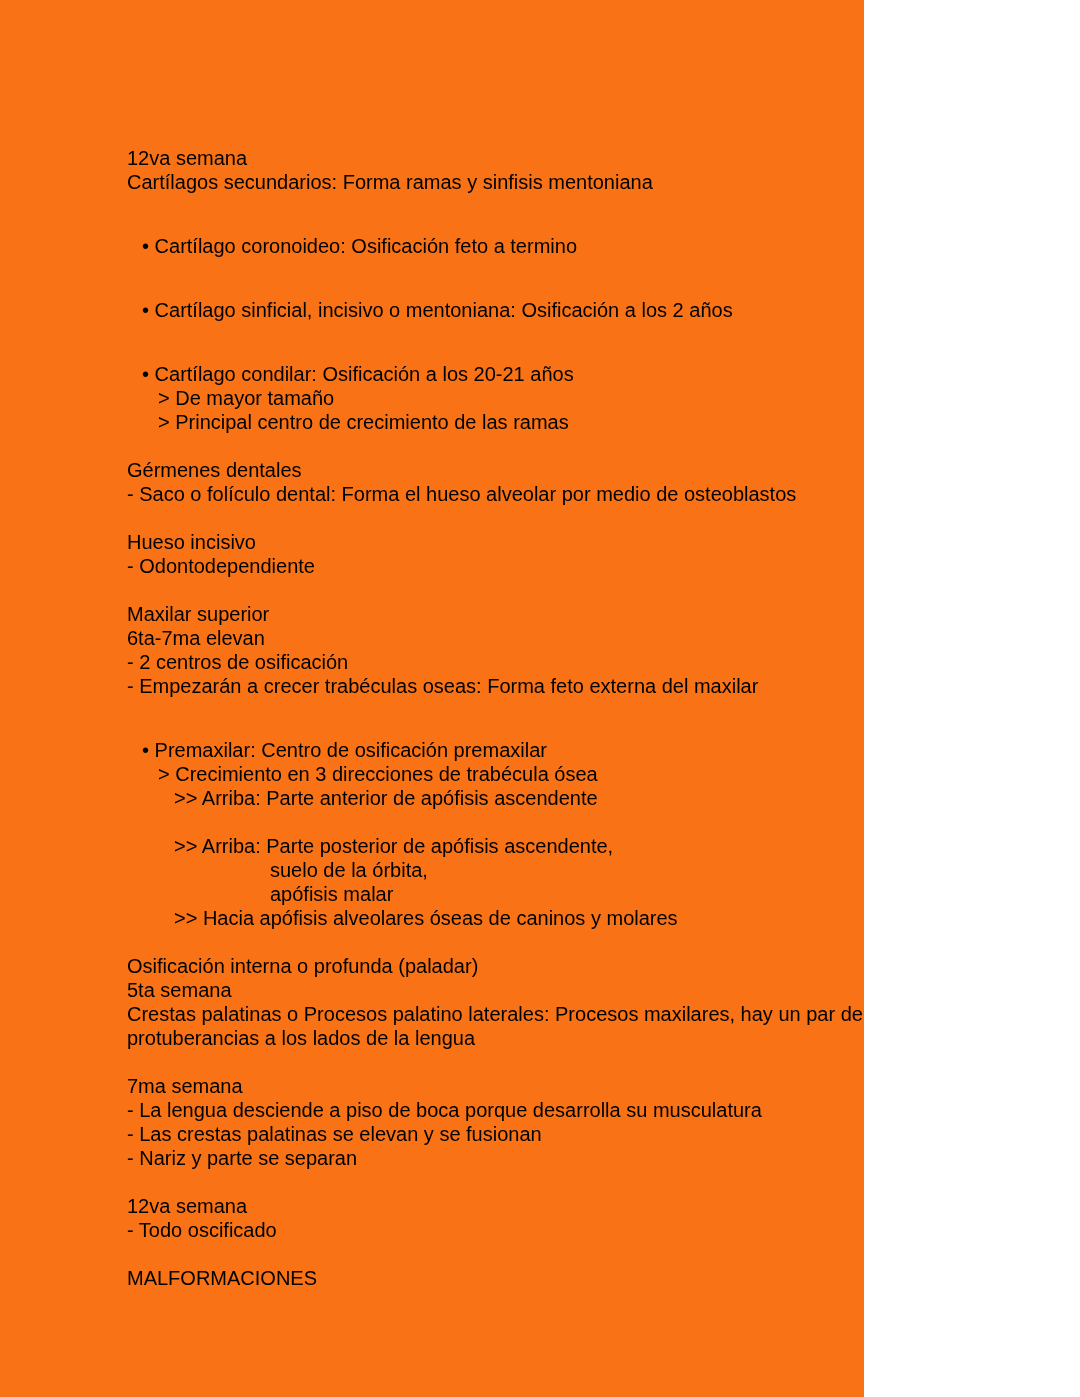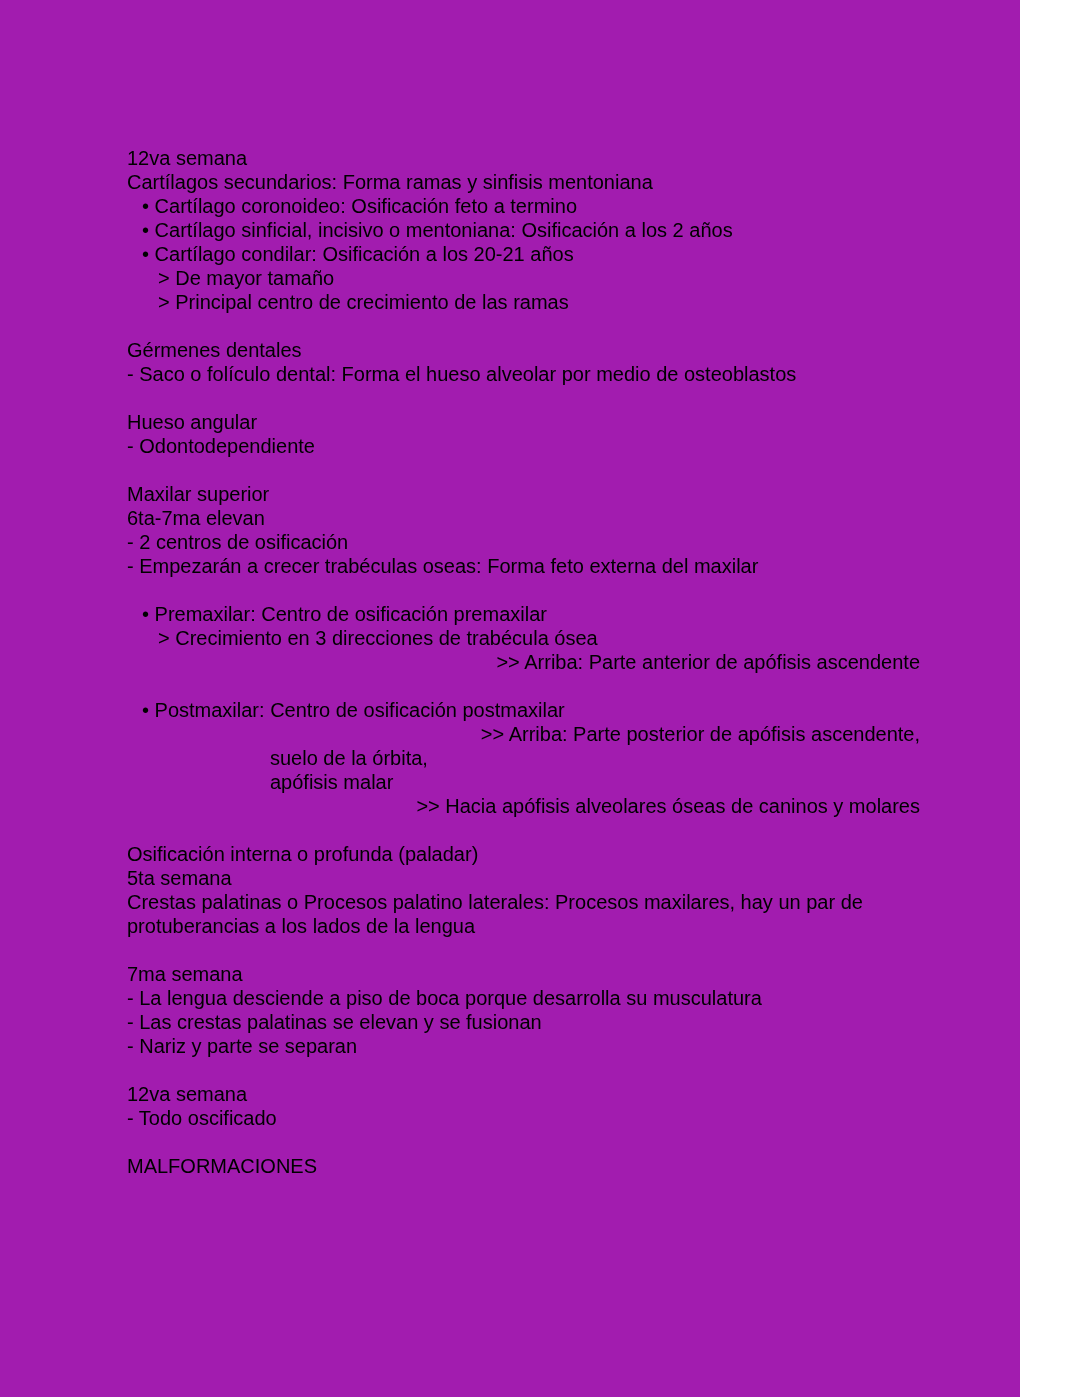--- a/index.html
+++ b/index.html
@@ -3,40 +3,40 @@
 <meta charset="utf-8">
 <style>
   html, body {
     margin: 0;
     padding: 0;
     background: #ffffff;
   }
   .page {
     position: relative;
     box-sizing: border-box;
-    width: 1020px;
+    width: 864px;
     height: 1397px;
-    background: #a21caf;
+    background: #f97316;
     color: #000000;
     font-family: "Liberation Sans", "DejaVu Sans", sans-serif;
     font-size: 20px;
     line-height: 24px;
     padding: 146px 100px 0 127px;
     overflow: hidden;
   }
   .sec { margin-top: 24px; }
   .sec:first-child { margin-top: 0; }
   .line {
     white-space: pre;
     min-height: 24px;
   }
   .i0 { padding-left: 0; }
-  .i1 { padding-left: 15px; }
+  .i1 { padding-left: 15px; margin-top: 40px; }
   .i2 { padding-left: 31px; }
-  .i3 { padding-left: 47px; text-align: right; }
+  .i3 { padding-left: 47px; }
   .i4 { padding-left: 143px; }
 </style>
 </head>
 <body>
 
 <div class="page">
 
   <div class="sec">
     <div class="line i0">12va semana</div>
     <div class="line i0">Cartílagos secundarios: Forma ramas y sinfisis mentoniana</div>
@@ -46,39 +46,38 @@
     <div class="line i2">&gt; De mayor tamaño</div>
     <div class="line i2">&gt; Principal centro de crecimiento de las ramas</div>
   </div>
 
   <div class="sec">
     <div class="line i0">Gérmenes dentales</div>
     <div class="line i0">- Saco o folículo dental: Forma el hueso alveolar por medio de osteoblastos</div>
   </div>
 
   <div class="sec">
-    <div class="line i0">Hueso angular</div>
+    <div class="line i0">Hueso incisivo</div>
     <div class="line i0">- Odontodependiente</div>
   </div>
 
   <div class="sec">
     <div class="line i0">Maxilar superior</div>
     <div class="line i0">6ta-7ma elevan</div>
     <div class="line i0">- 2 centros de osificación</div>
     <div class="line i0">- Empezarán a crecer trabéculas oseas: Forma feto externa del maxilar</div>
   </div>
 
   <div class="sec">
     <div class="line i1">• Premaxilar: Centro de osificación premaxilar</div>
     <div class="line i2">&gt; Crecimiento en 3 direcciones de trabécula ósea</div>
     <div class="line i3">&gt;&gt; Arriba: Parte anterior de apófisis ascendente</div>
   </div>
 
   <div class="sec">
-    <div class="line i1">• Postmaxilar: Centro de osificación postmaxilar</div>
     <div class="line i3">&gt;&gt; Arriba: Parte posterior de apófisis ascendente,</div>
     <div class="line i4">suelo de la órbita,</div>
     <div class="line i4">apófisis malar</div>
     <div class="line i3">&gt;&gt; Hacia apófisis alveolares óseas de caninos y molares</div>
   </div>
 
   <div class="sec">
     <div class="line i0">Osificación interna o profunda (paladar)</div>
     <div class="line i0">5ta semana</div>
     <div class="line i0">Crestas palatinas o Procesos palatino laterales: Procesos maxilares, hay un par de</div>

